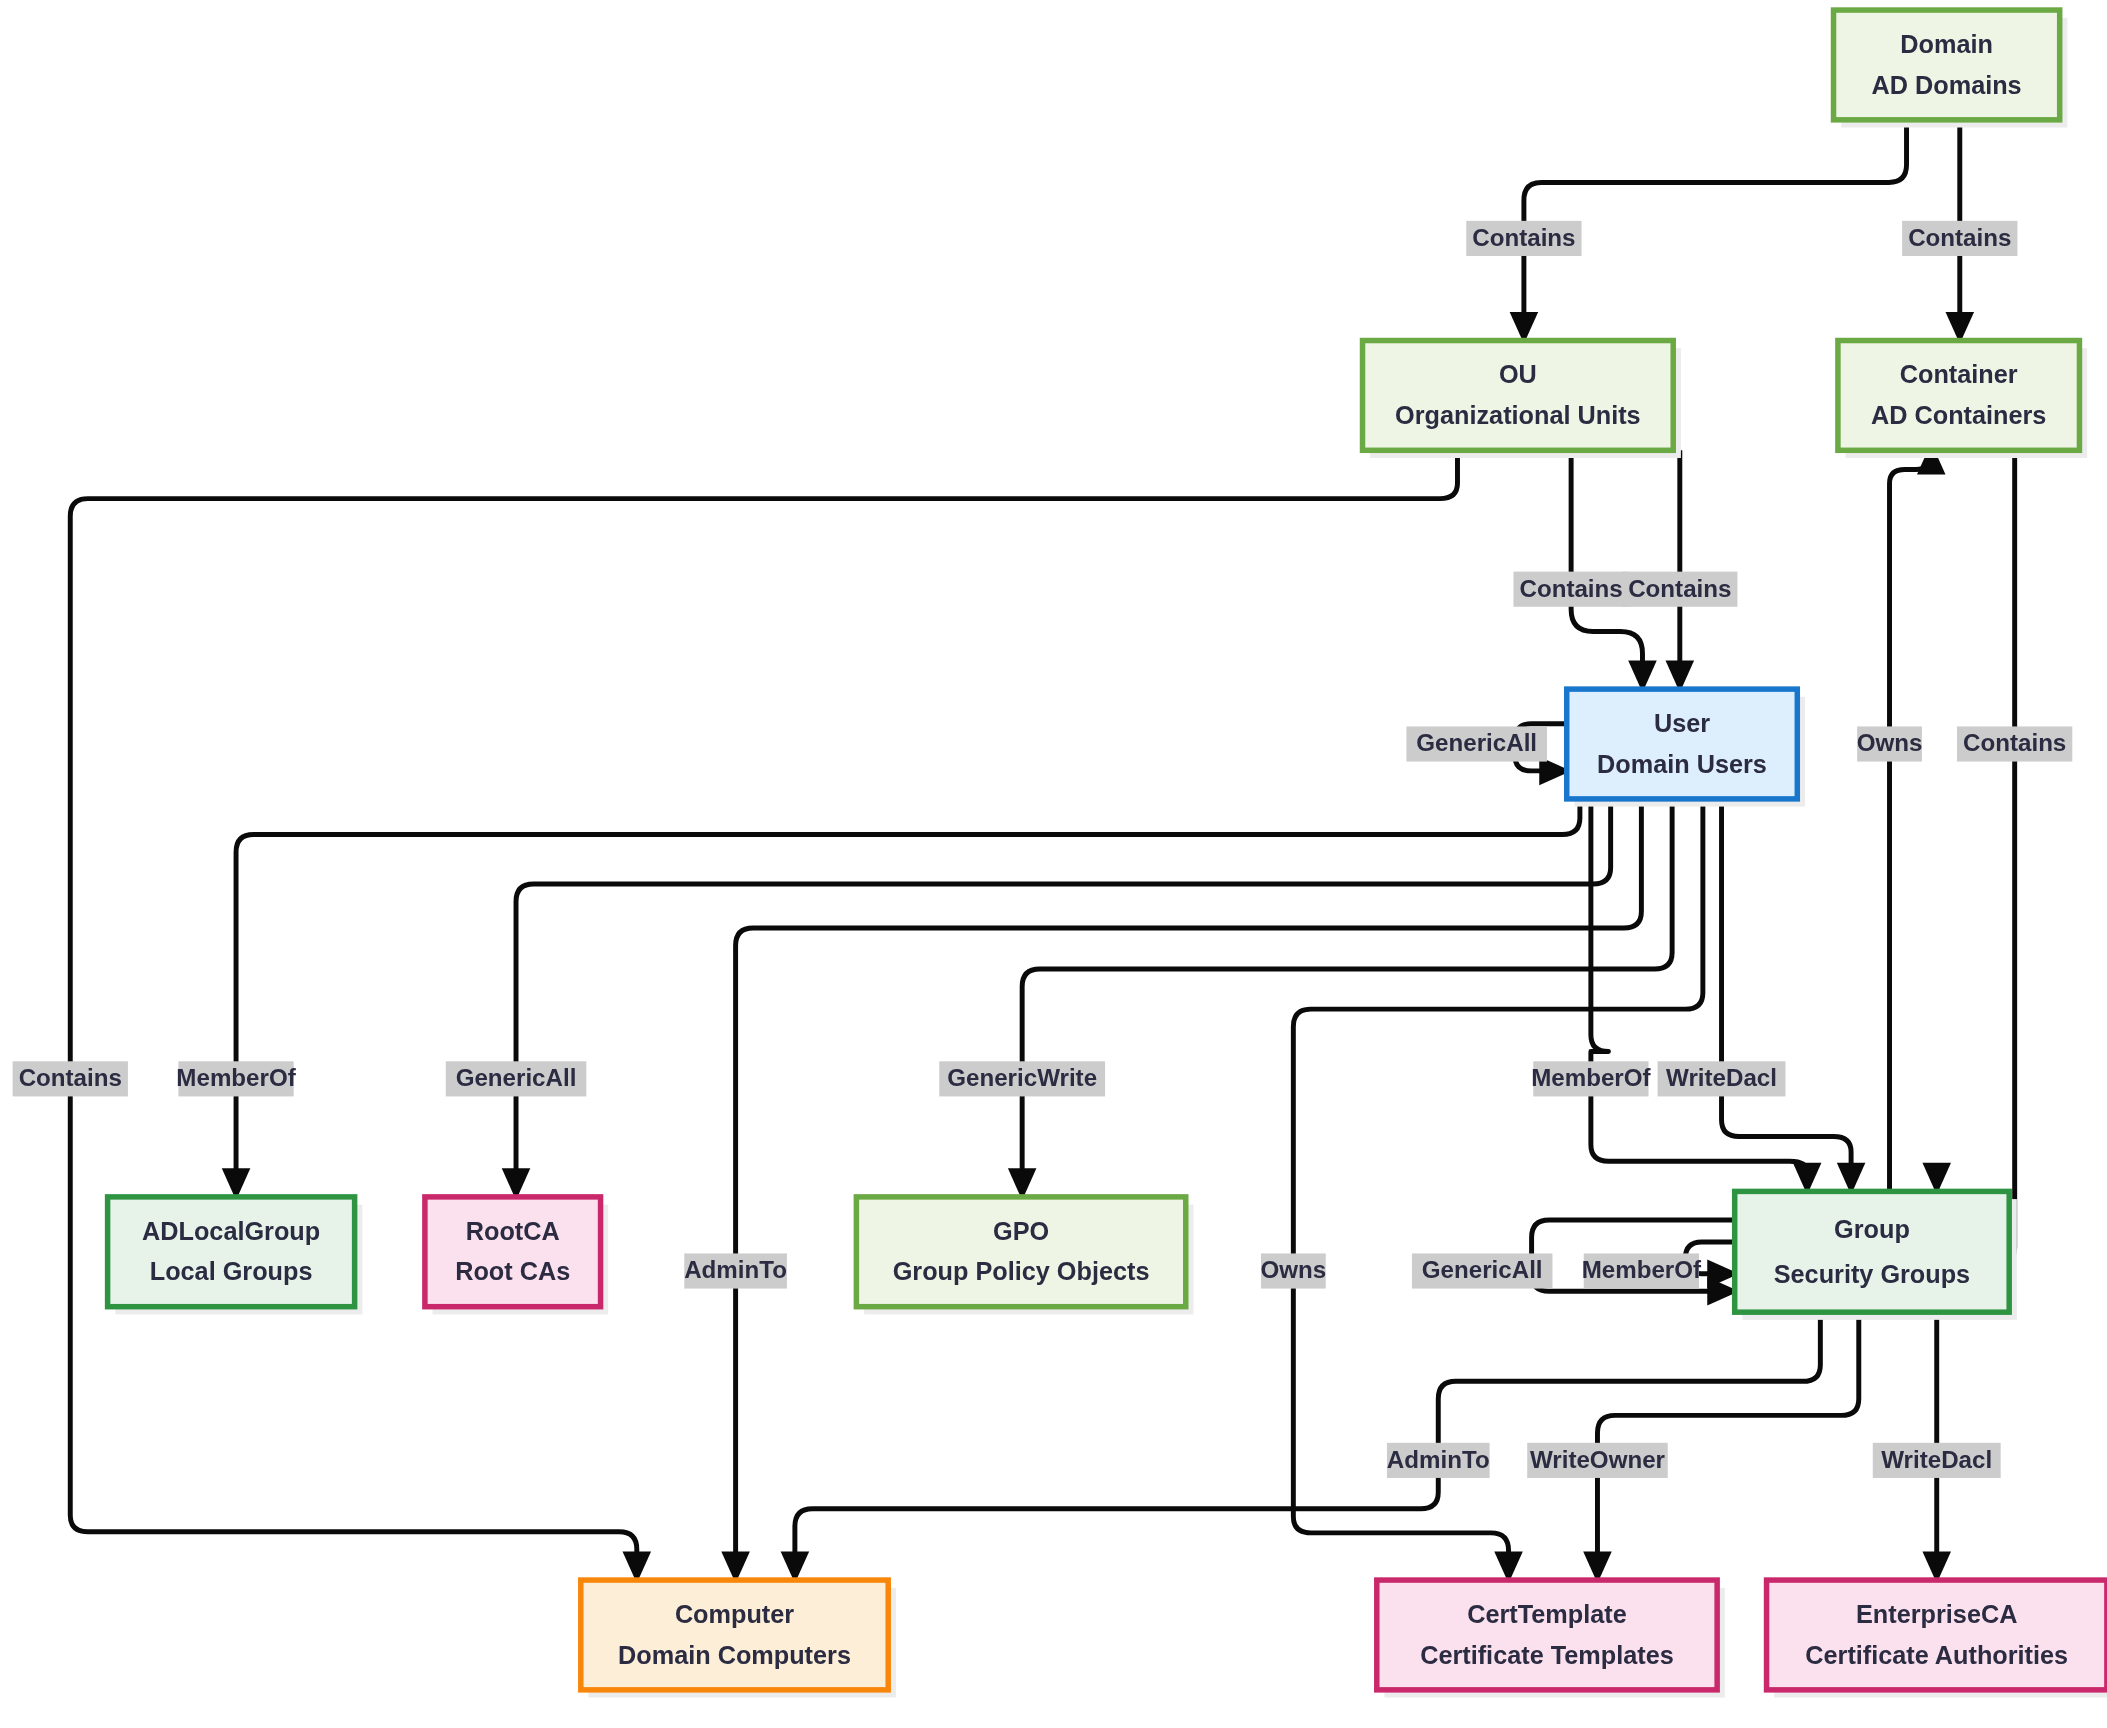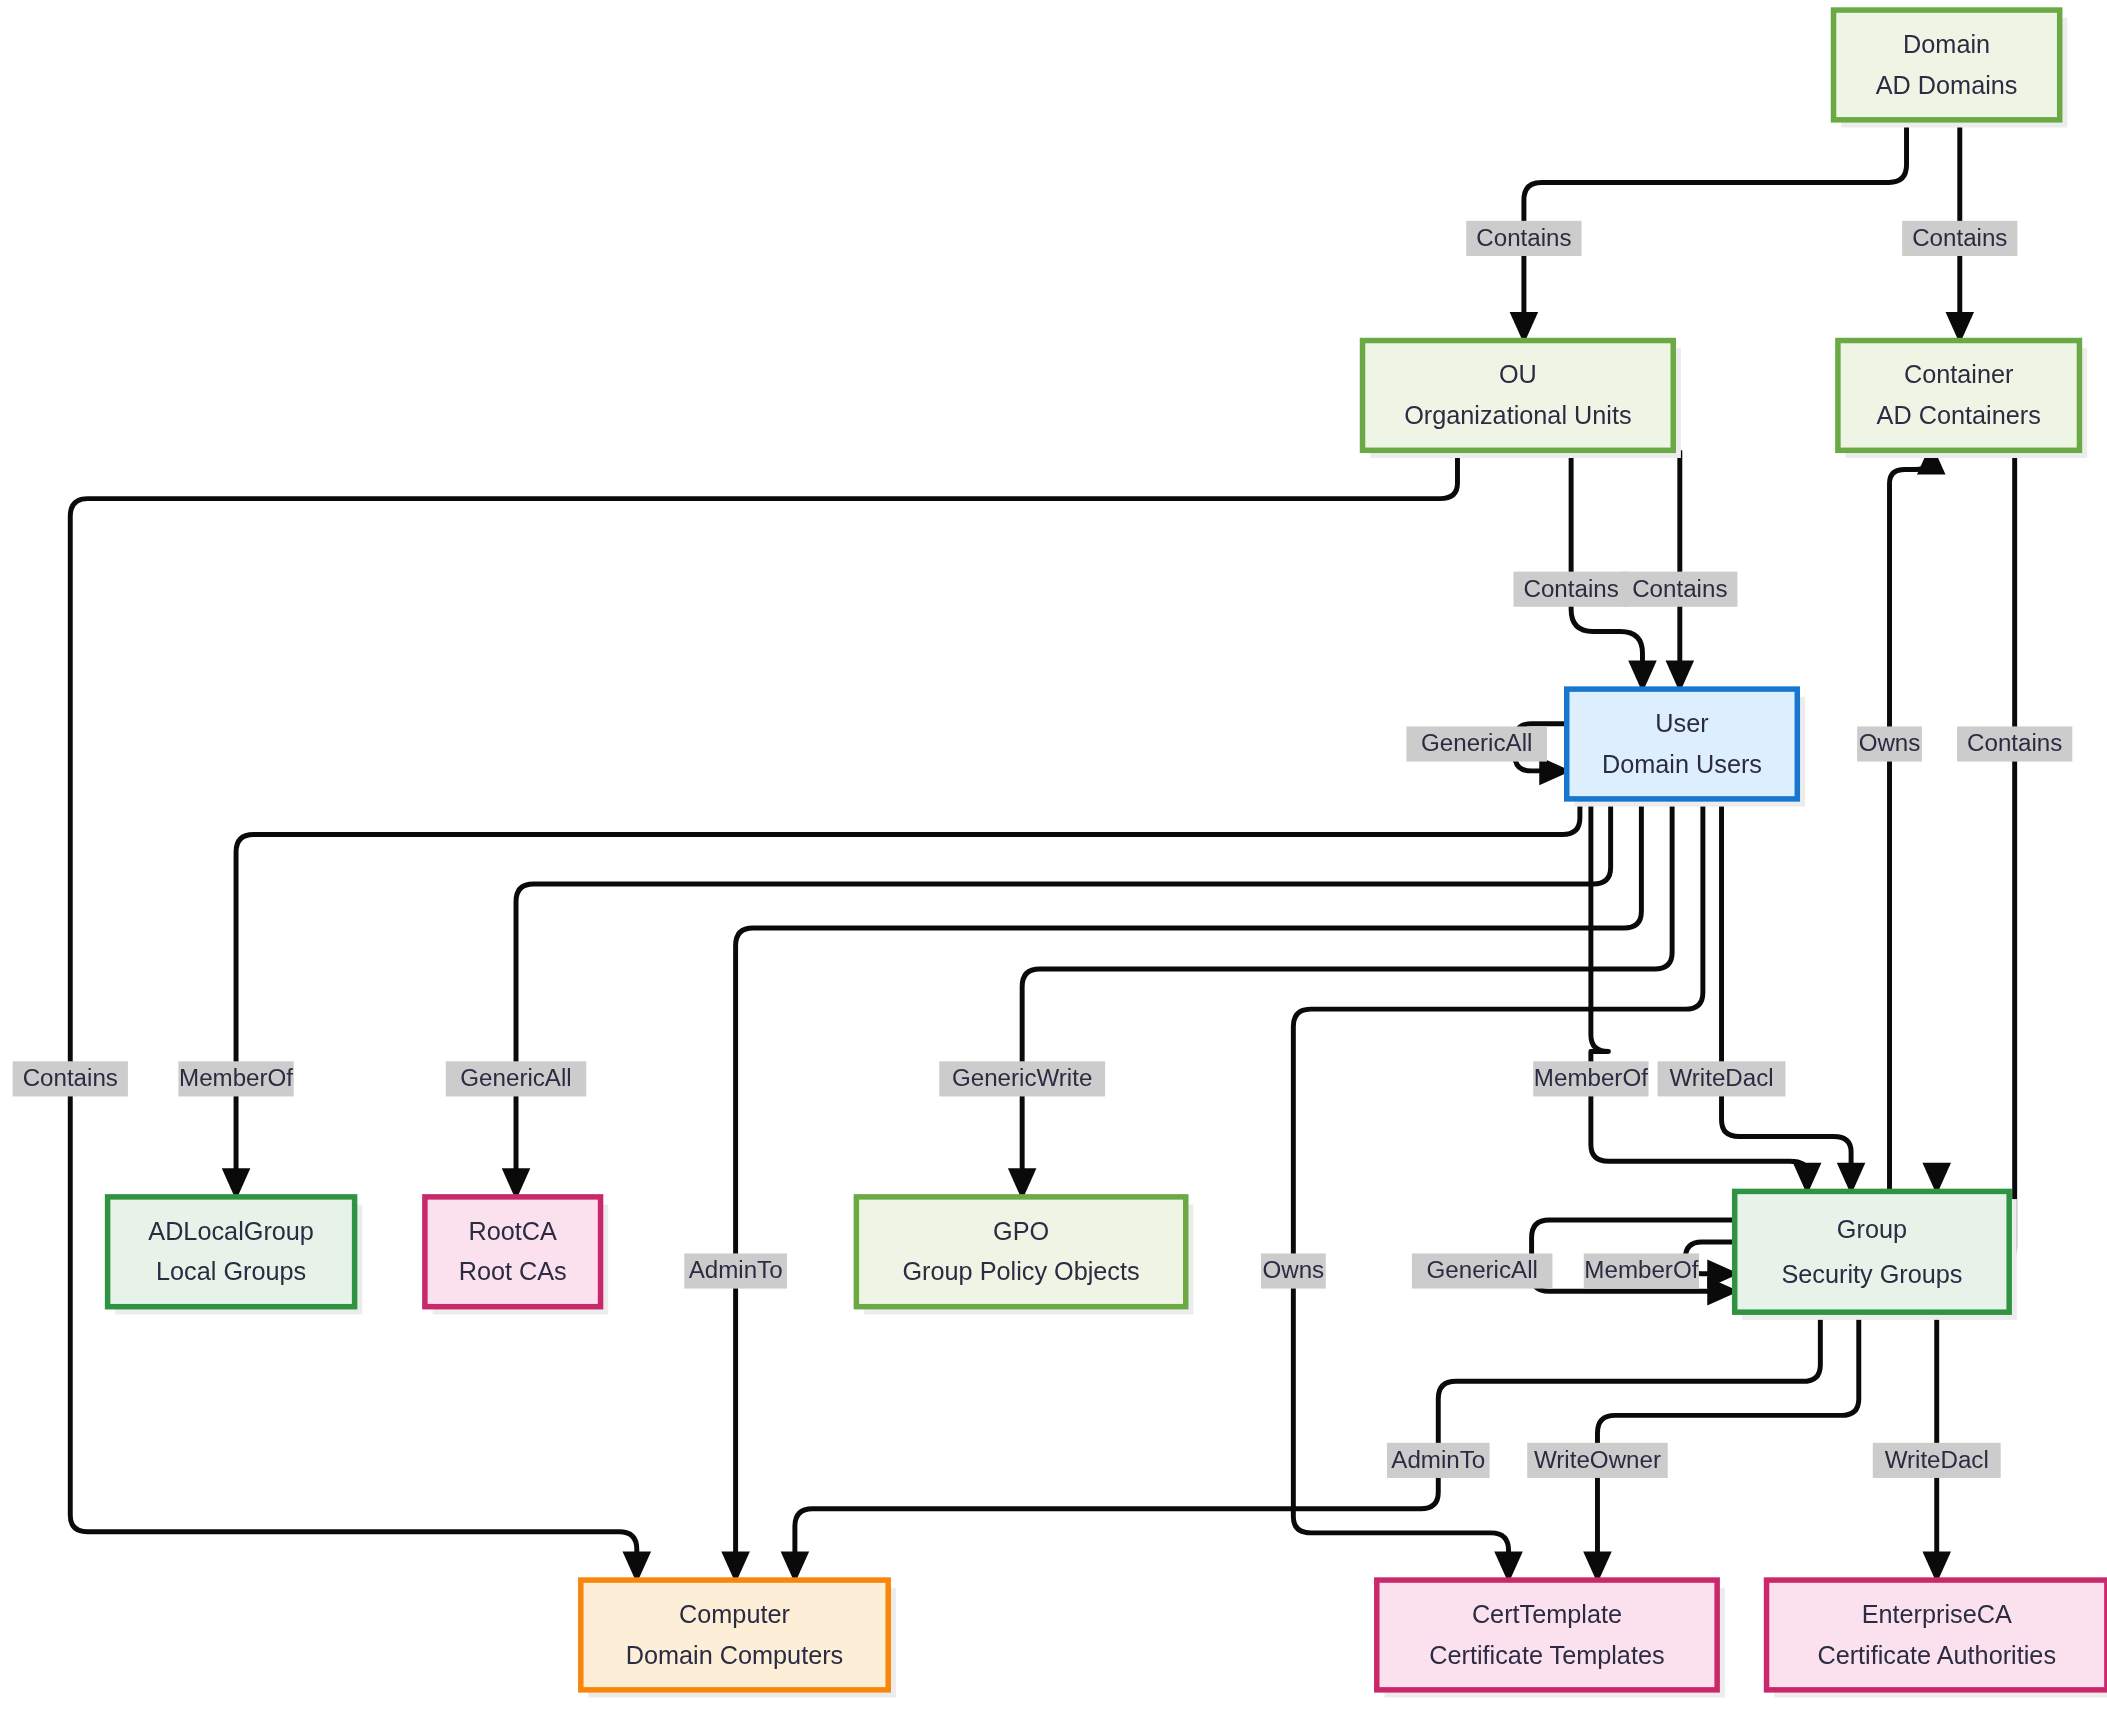--- a/index.html
+++ b/index.html
@@ -9,20 +9,21 @@
   }
   body {
     font-family: "Liberation Sans", sans-serif;
   }
   #diagram-root {
     position: relative;
     width: 2108px;
     height: 1729px;
     background: #ffffff;
     overflow: hidden;
+    font-weight: bold;
   }
   svg.graph {
     position: absolute;
     left: 0;
     top: 0;
     width: 2108px;
     height: 1729px;
     display: block;
   }
   .node-shadow {

